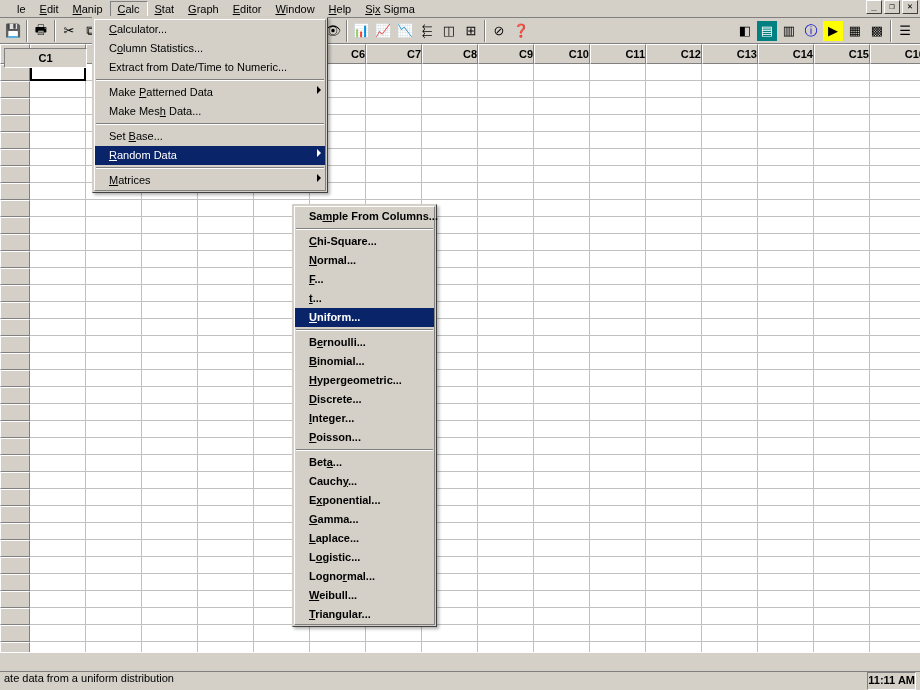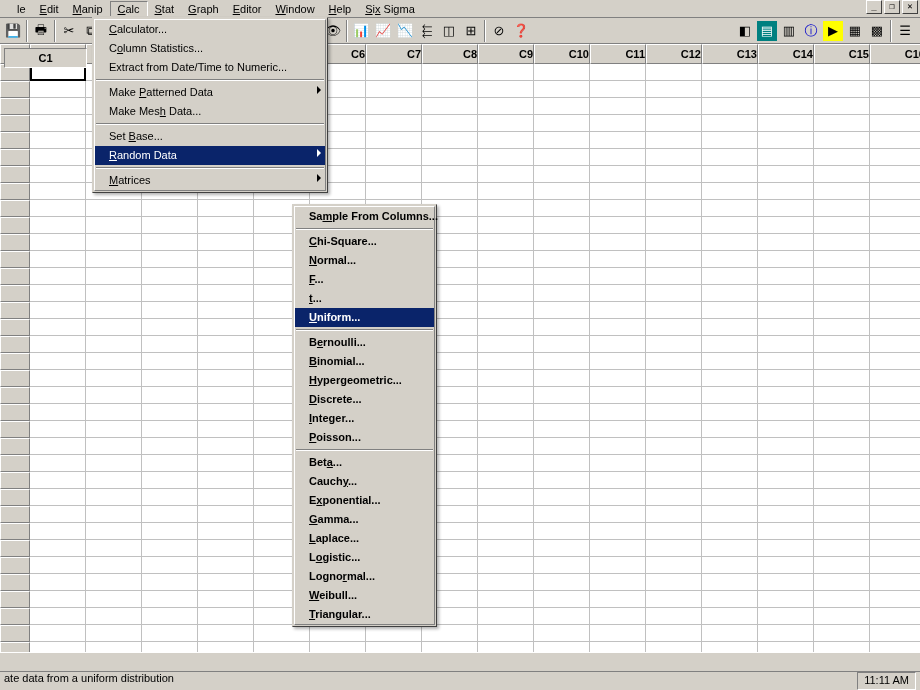--- a/index.html
+++ b/index.html
@@ -199,22 +199,23 @@
   display: flex;
   padding: 0 4px;
 }
 .status-text {
   flex: 1;
   font-size: 11px;
 }
 .status-time {
   border: 1px solid;
   border-color: #808080 #fff #fff #808080;
-  padding: 1px 6px;
+  padding: 1px 0;
   font-size: 11px;
+  font-weight: bold;
 }
 
 .dropdown-menu {
   position: absolute;
   background: #d4d0c8;
   border: 1px solid;
   border-color: #d4d0c8 #404040 #404040 #d4d0c8;
   box-shadow: 2px 2px 3px rgba(0,0,0,0.3);
   z-index: 200;
   padding: 1px;

